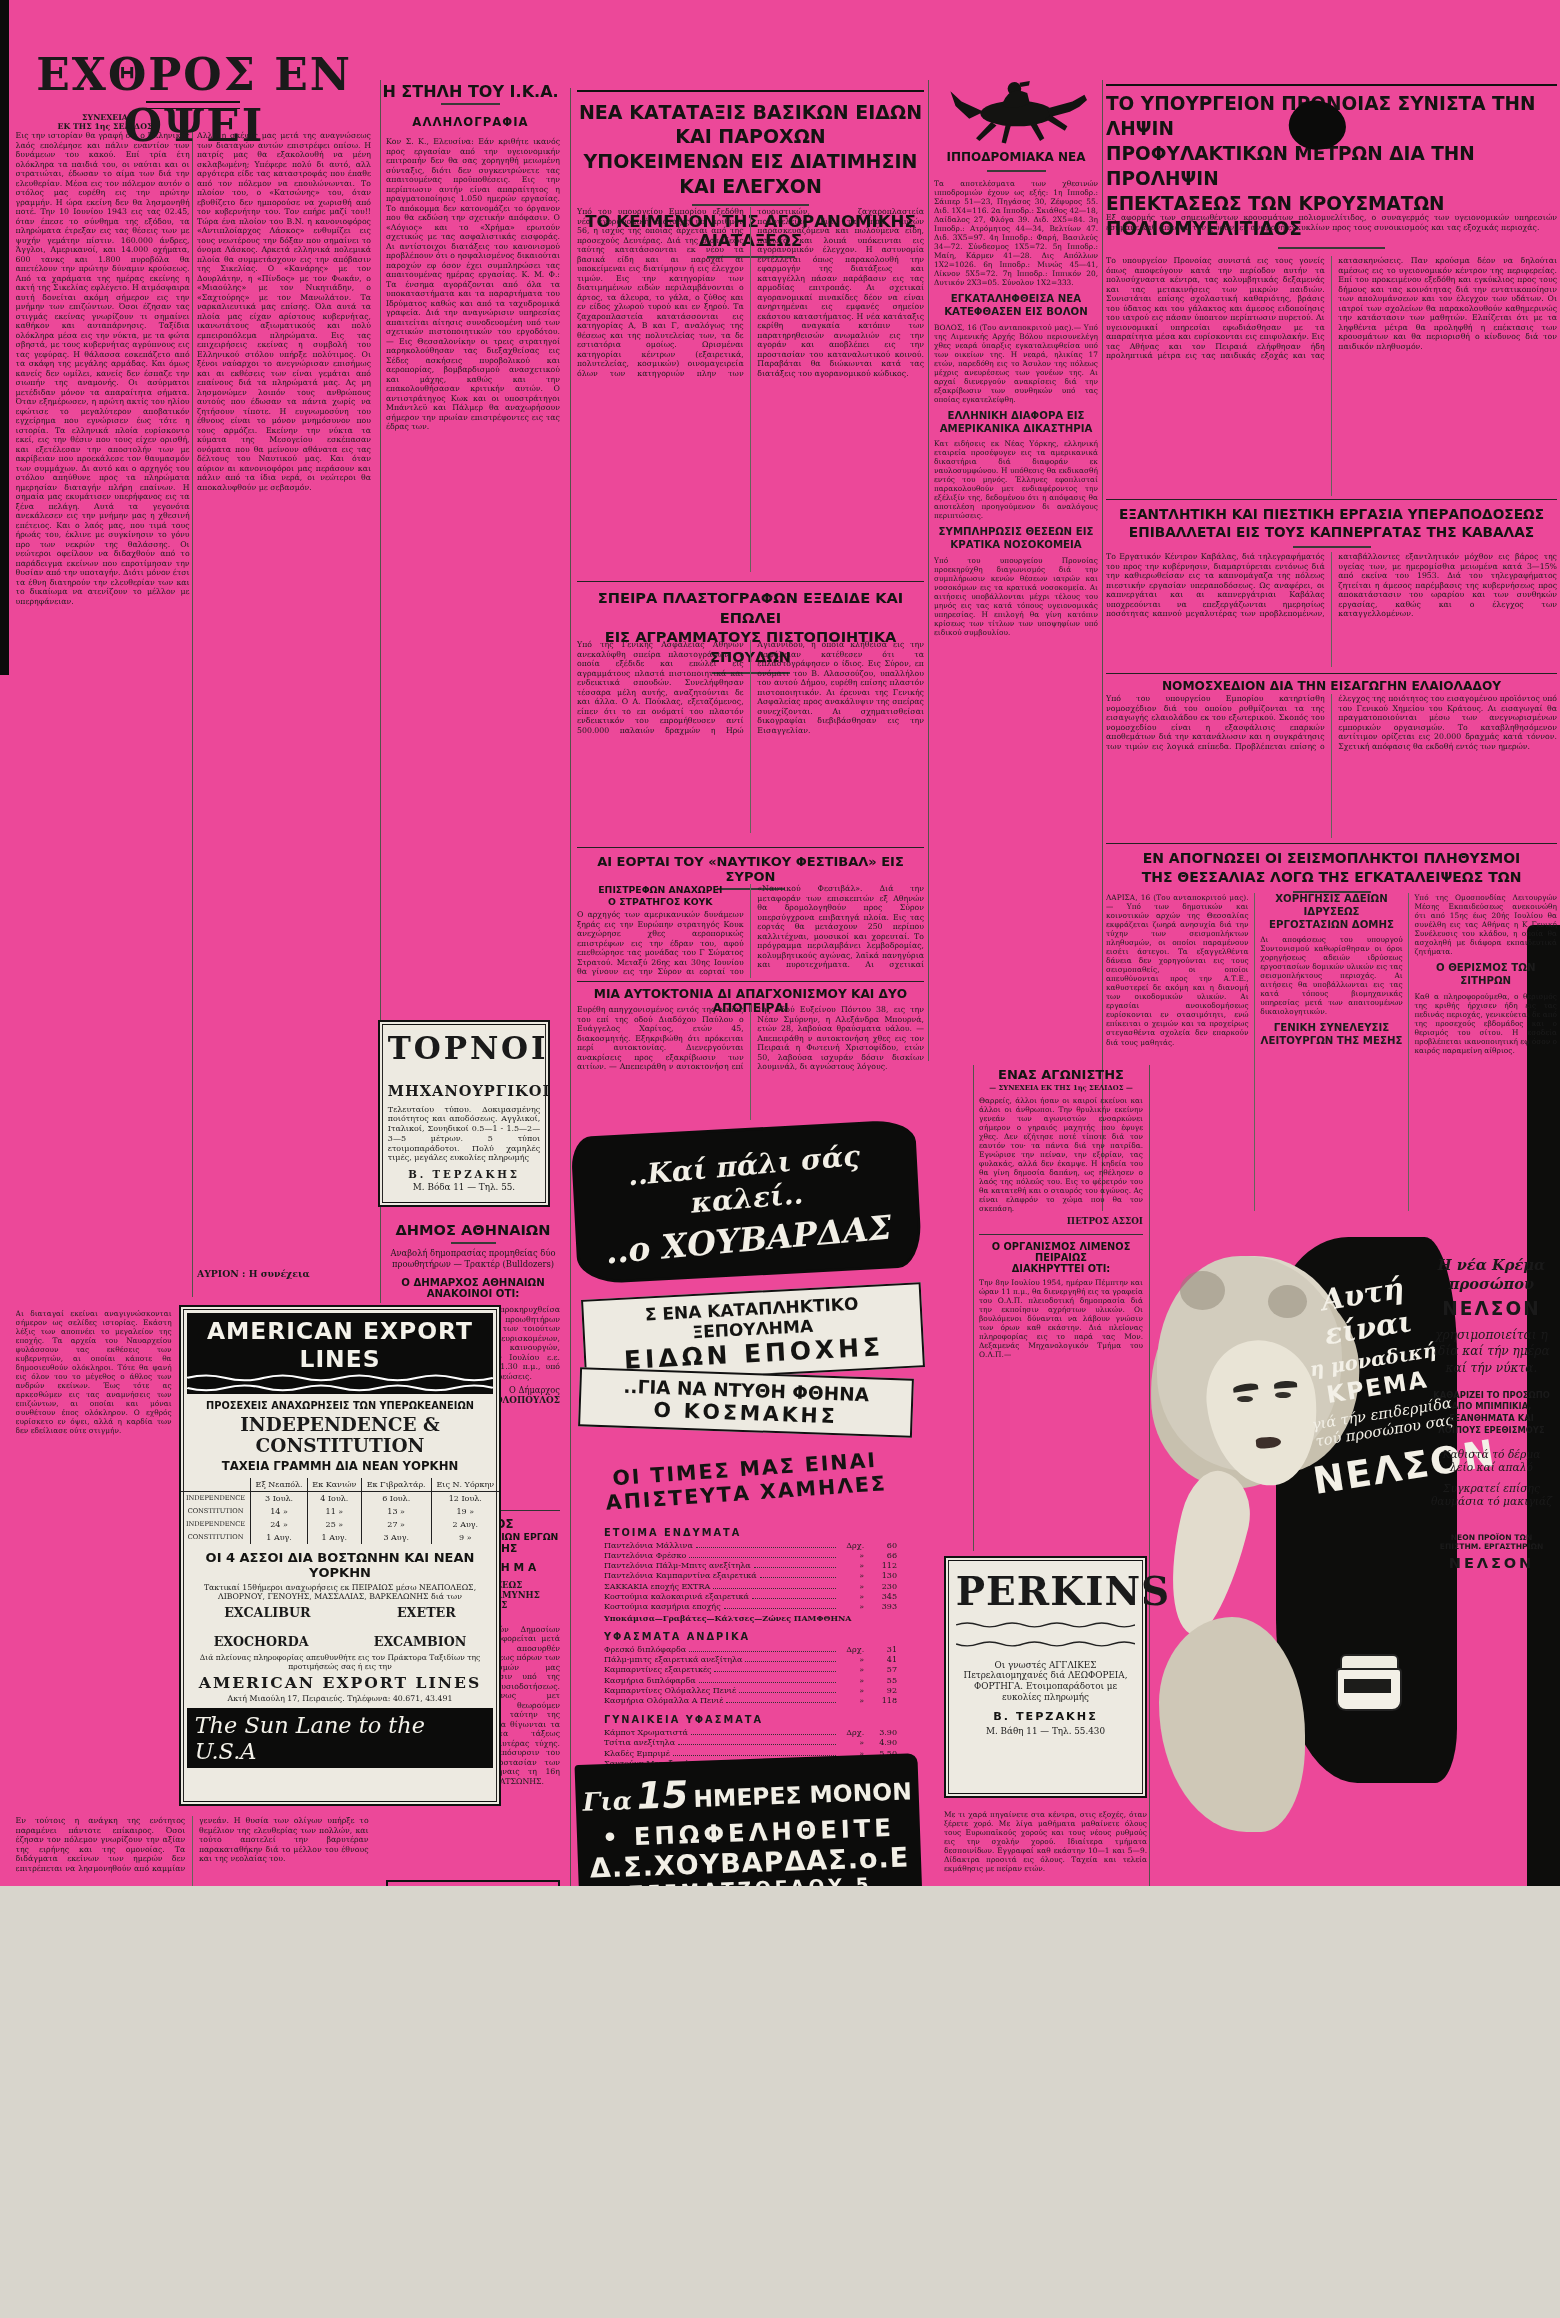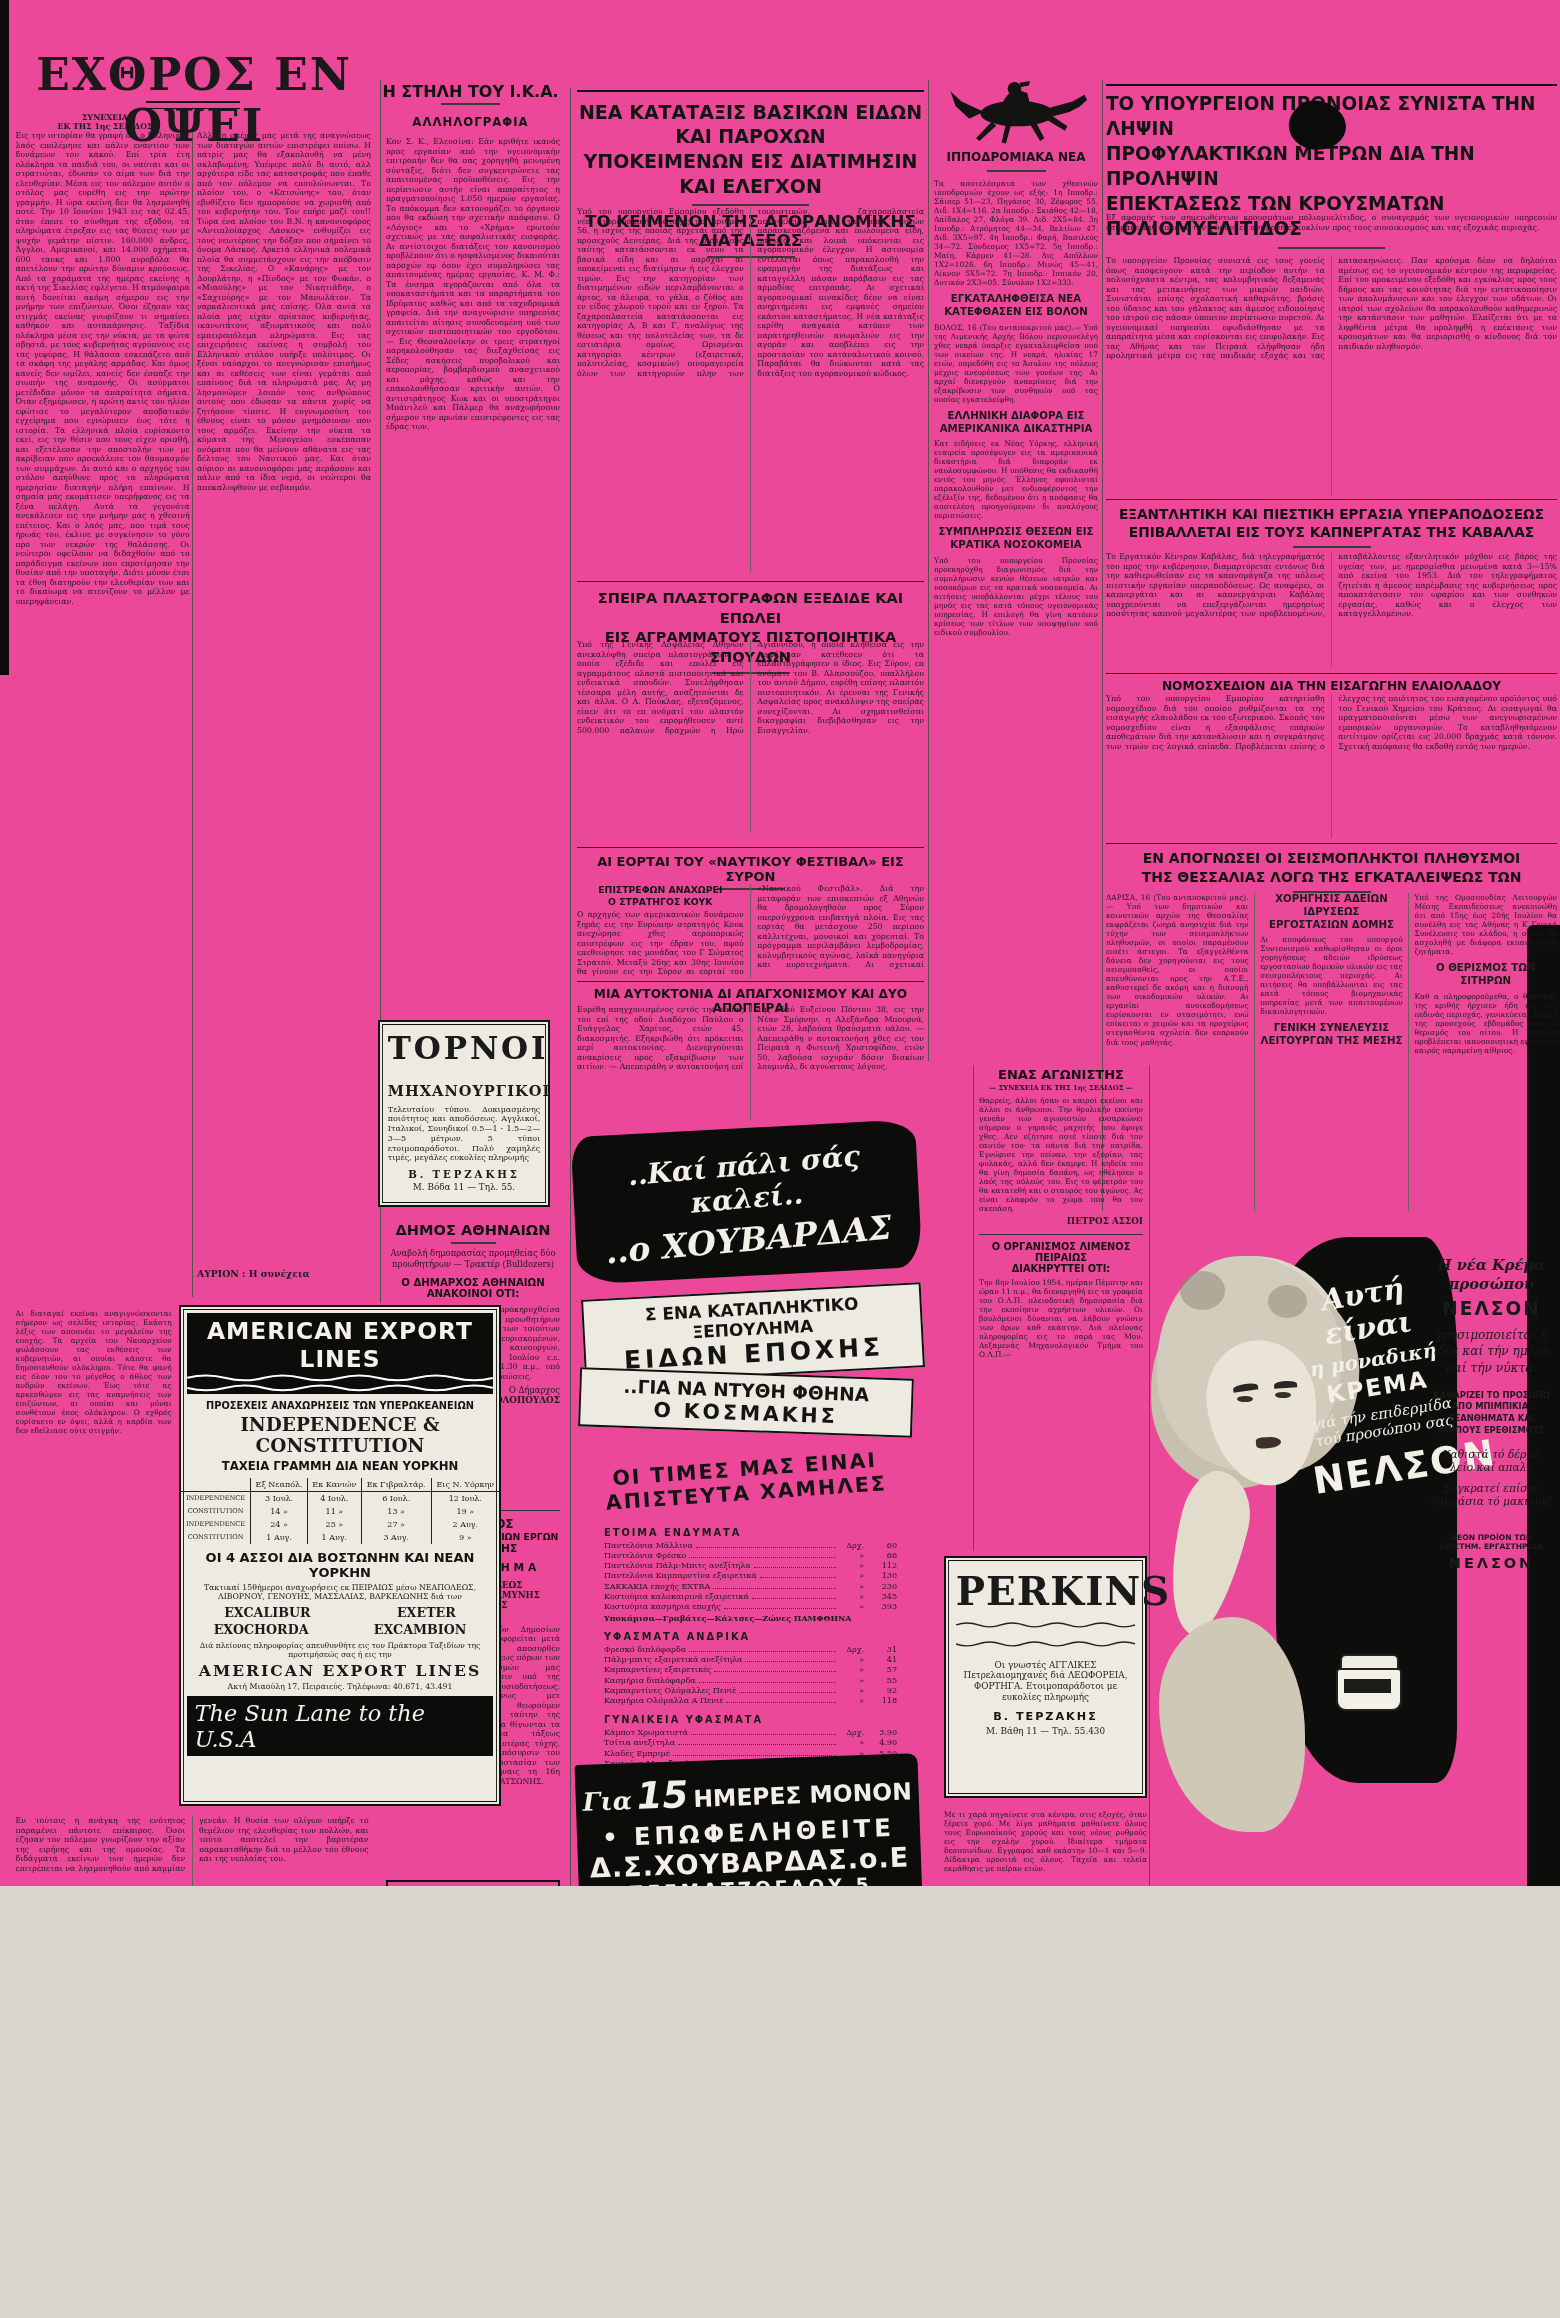--- a/index.html
+++ b/index.html
@@ -156,21 +156,21 @@
             <td>9 »</td>
           </tr>
     </tbody>
       </table>
     <div class="hd ctr" style="font-size:13px;margin-top:5.9px;">ΟΙ 4 ΑΣΣΟΙ ΔΙΑ ΒΟΣΤΩΝΗΝ ΚΑΙ ΝΕΑΝ ΥΟΡΚΗΝ</div>
     <div class="ctr" style="font-size:7.8px;margin:2.9px 9.8px 0;">Τακτικαί 15θήμεροι αναχωρήσεις εκ ΠΕΙΡΑΙΩΣ μέσω ΝΕΑΠΟΛΕΩΣ, ΛΙΒΟΡΝΟΥ, ΓΕΝΟΥΗΣ, ΜΑΣΣΑΛΙΑΣ, ΒΑΡΚΕΛΩΝΗΣ διά των</div>
     <div style="display:flex;justify-content:space-around;margin-top:3.9px;">
       <div class="serif bold" style="font-size:12.7px;">EXCALIBUR</div>
       <div class="serif bold" style="font-size:12.7px;">EXETER</div>
     </div>
-    <div style="display:flex;justify-content:space-around;margin-top:2px;">
+    <div style="display:flex;justify-content:space-around;margin-top:14px;">
       <div class="serif bold" style="font-size:12.7px;">EXOCHORDA</div>
       <div class="serif bold" style="font-size:12.7px;">EXCAMBION</div>
     </div>
     <div class="ctr" style="font-size:7.6px;margin:3.9px 11.7px 0;">Διά πλείονας πληροφορίας απευθυνθήτε εις τον Πράκτορα Ταξιδίων της προτιμήσεώς σας ή εις την</div>
     <div class="serif bold ctr" style="font-size:15.6px;letter-spacing:2px;margin-top:2.9px;">AMERICAN EXPORT LINES</div>
     <div class="ctr" style="font-size:7.8px;margin-top:2px;">Ακτή Μιαούλη 17, Πειραιεύς. Τηλέφωνα: 40.671, 43.491</div>
     <div class="blackbar" style="margin:4.9px 5.9px 0;padding:3.9px 7.8px;">
       <span class="script" style="font-size:22.4px;">The Sun Lane to the U.S.A</span>
     </div>
   </div>

